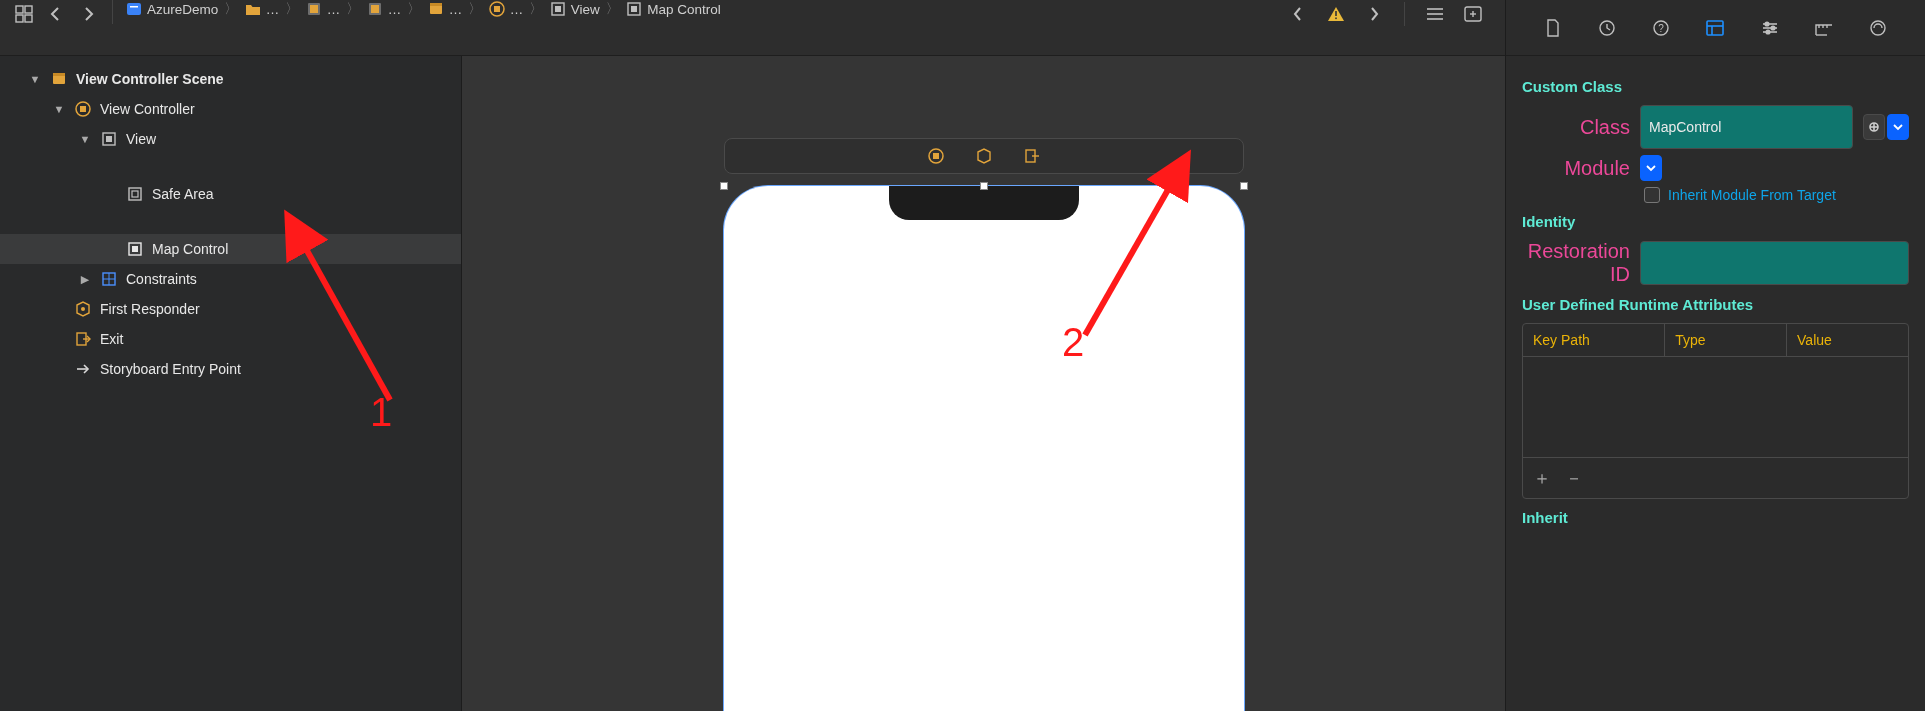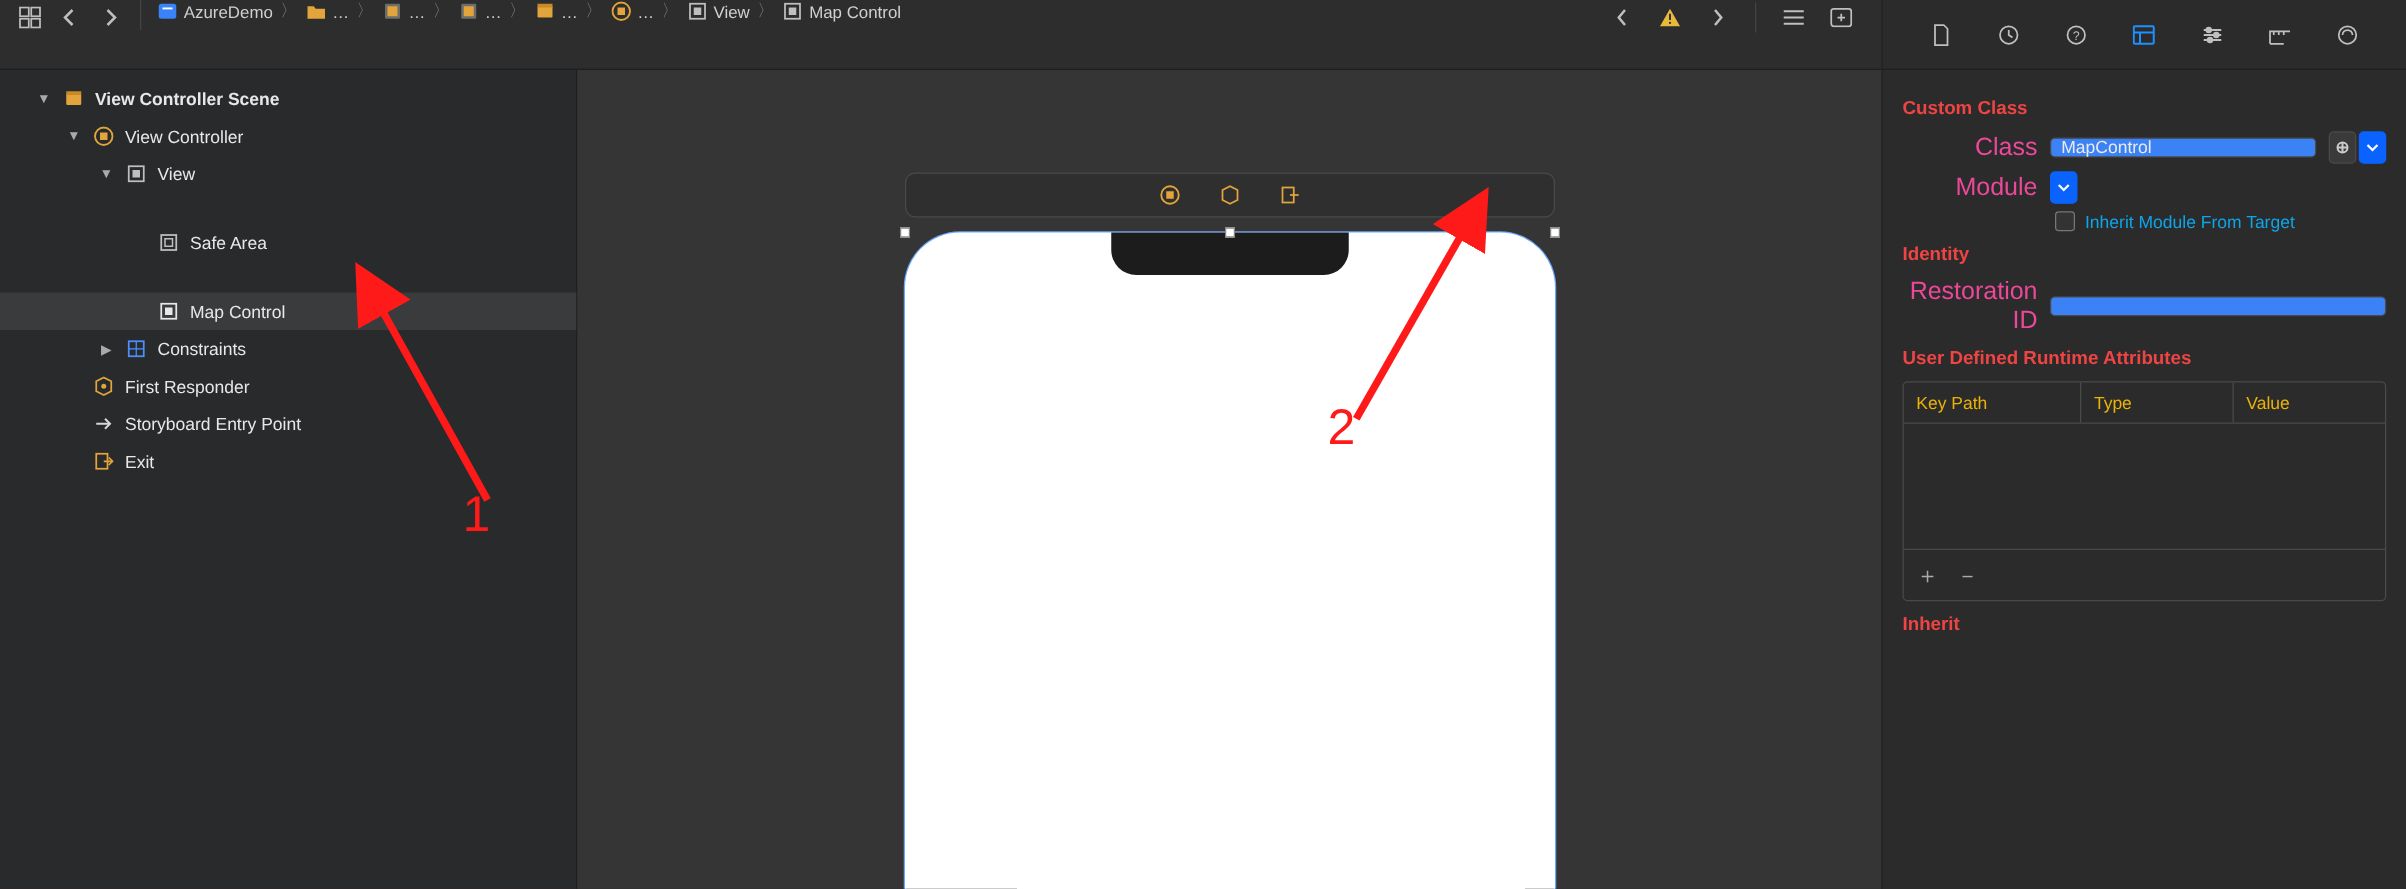--- a/index.html
+++ b/index.html
@@ -78,26 +78,26 @@
   .arrow-svg { position:absolute; pointer-events:none;}
 
   
   .insp-tabs {
     height:56px; display:flex; align-items:center; justify-content:space-around;
     border-bottom:1px solid #1e1e1e; padding:0 20px;
   }
   .insp-tabs .tab { width:28px; height:28px; display:flex; align-items:center; justify-content:center; border-radius:4px; color:#bfbfbf;}
   .insp-tabs .tab.active { color:#1e90ff;}
   .insp-body { padding:12px 16px 8px 16px; overflow:auto;}
-  .section-title { font-size:15px; font-weight:600; color:#ef4444; margin:10px 0 10px 0;}
+  .section-title { font-size:15px; font-weight:600; color:#5eead4; margin:10px 0 10px 0;}
   .field-row { display:flex; align-items:center; margin:6px 0; gap:10px;}
   .field-row .lbl { width:108px; text-align:right; color:#ec4899; font-size:20px;}
   .field-row .input {
-    flex:1; background:#3b82f6; border:1px solid #4a4a4a; color:#eaeaea;
-    height:16px; border-radius:4px; padding:0 8px; font-size:14px; display:flex; align-items:flex-end;
+    flex:1; background:#0f766e; border:1px solid #4a4a4a; color:#eaeaea;
+    height:44px; border-radius:4px; padding:0 8px; font-size:14px; display:flex; align-items:center;
   }
   .stepper { display:flex; gap:2px;}
   .stepper .btn { width:22px; height:26px; background:#3a3a3a; border:1px solid #4a4a4a; border-radius:4px; display:flex; align-items:center; justify-content:center; color:#ccc;}
   .stepper .btn.blue { background:#0a63ff; border-color:#0a63ff; color:#fff;}
   .chk-row { display:flex; align-items:center; gap:8px; padding-left:122px; margin-top:6px;}
   .chk { width:16px; height:16px; border:1px solid #777; border-radius:3px; background:#333;}
   .chk-label { font-size:14px; color:#0ea5e9;}
   .rt-table { border:1px solid #4a4a4a; border-radius:4px; margin-top:6px;}
   .rt-head { display:flex; border-bottom:1px solid #4a4a4a;}
   .rt-head > div { padding:8px 10px; font-size:14px; color:#eab308; border-right:1px solid #4a4a4a;}
@@ -301,37 +301,37 @@
             <svg width="16" height="16">
               <path d="M2 4 L8 1 L14 4 L14 12 L8 15 L2 12 Z" fill="none" stroke="#e2a43b" stroke-width="1.4"></path>
               <circle cx="8" cy="8" r="2" fill="#e2a43b"></circle>
             </svg>
           </span>
         <span>First Responder</span>
       </div>
       <div class="row indent2">
         <span class="arrow"></span>
         <span class="ico">
+            <svg width="16" height="16">
+              <rect x="2" y="2" width="9" height="12" fill="none" stroke="#e2a43b" stroke-width="1.4"></rect>
+              <line x1="8" y1="8" x2="15" y2="8" stroke="#e2a43b" stroke-width="1.4"></line>
+              <polyline points="12,5 15,8 12,11" fill="none" stroke="#e2a43b" stroke-width="1.4"></polyline>
+            </svg>
+          </span>
+        <span>Exit</span>
+      </div>
+      <div class="row indent2">
+        <span class="arrow"></span>
+        <span class="ico">
             <svg width="16" height="16" fill="none" stroke="#d8d8d8" stroke-width="1.6">
               <line x1="2" y1="8" x2="13" y2="8"></line>
               <polyline points="9,4 13,8 9,12"></polyline>
             </svg>
           </span>
         <span>Storyboard Entry Point</span>
-      </div>
-      <div class="row indent2">
-        <span class="arrow"></span>
-        <span class="ico">
-            <svg width="16" height="16">
-              <rect x="2" y="2" width="9" height="12" fill="none" stroke="#e2a43b" stroke-width="1.4"></rect>
-              <line x1="8" y1="8" x2="15" y2="8" stroke="#e2a43b" stroke-width="1.4"></line>
-              <polyline points="12,5 15,8 12,11" fill="none" stroke="#e2a43b" stroke-width="1.4"></polyline>
-            </svg>
-          </span>
-        <span>Exit</span>
       </div>
     </div>
   </div>
 
   <div class="center">
     <div class="canvas-wrap">
       <div class="device-toolbar">
         <div class="dbtn">
             <svg width="16" height="16">
               <circle cx="8" cy="8" r="7" fill="none" stroke="#e2a43b" stroke-width="1.5"></circle>

